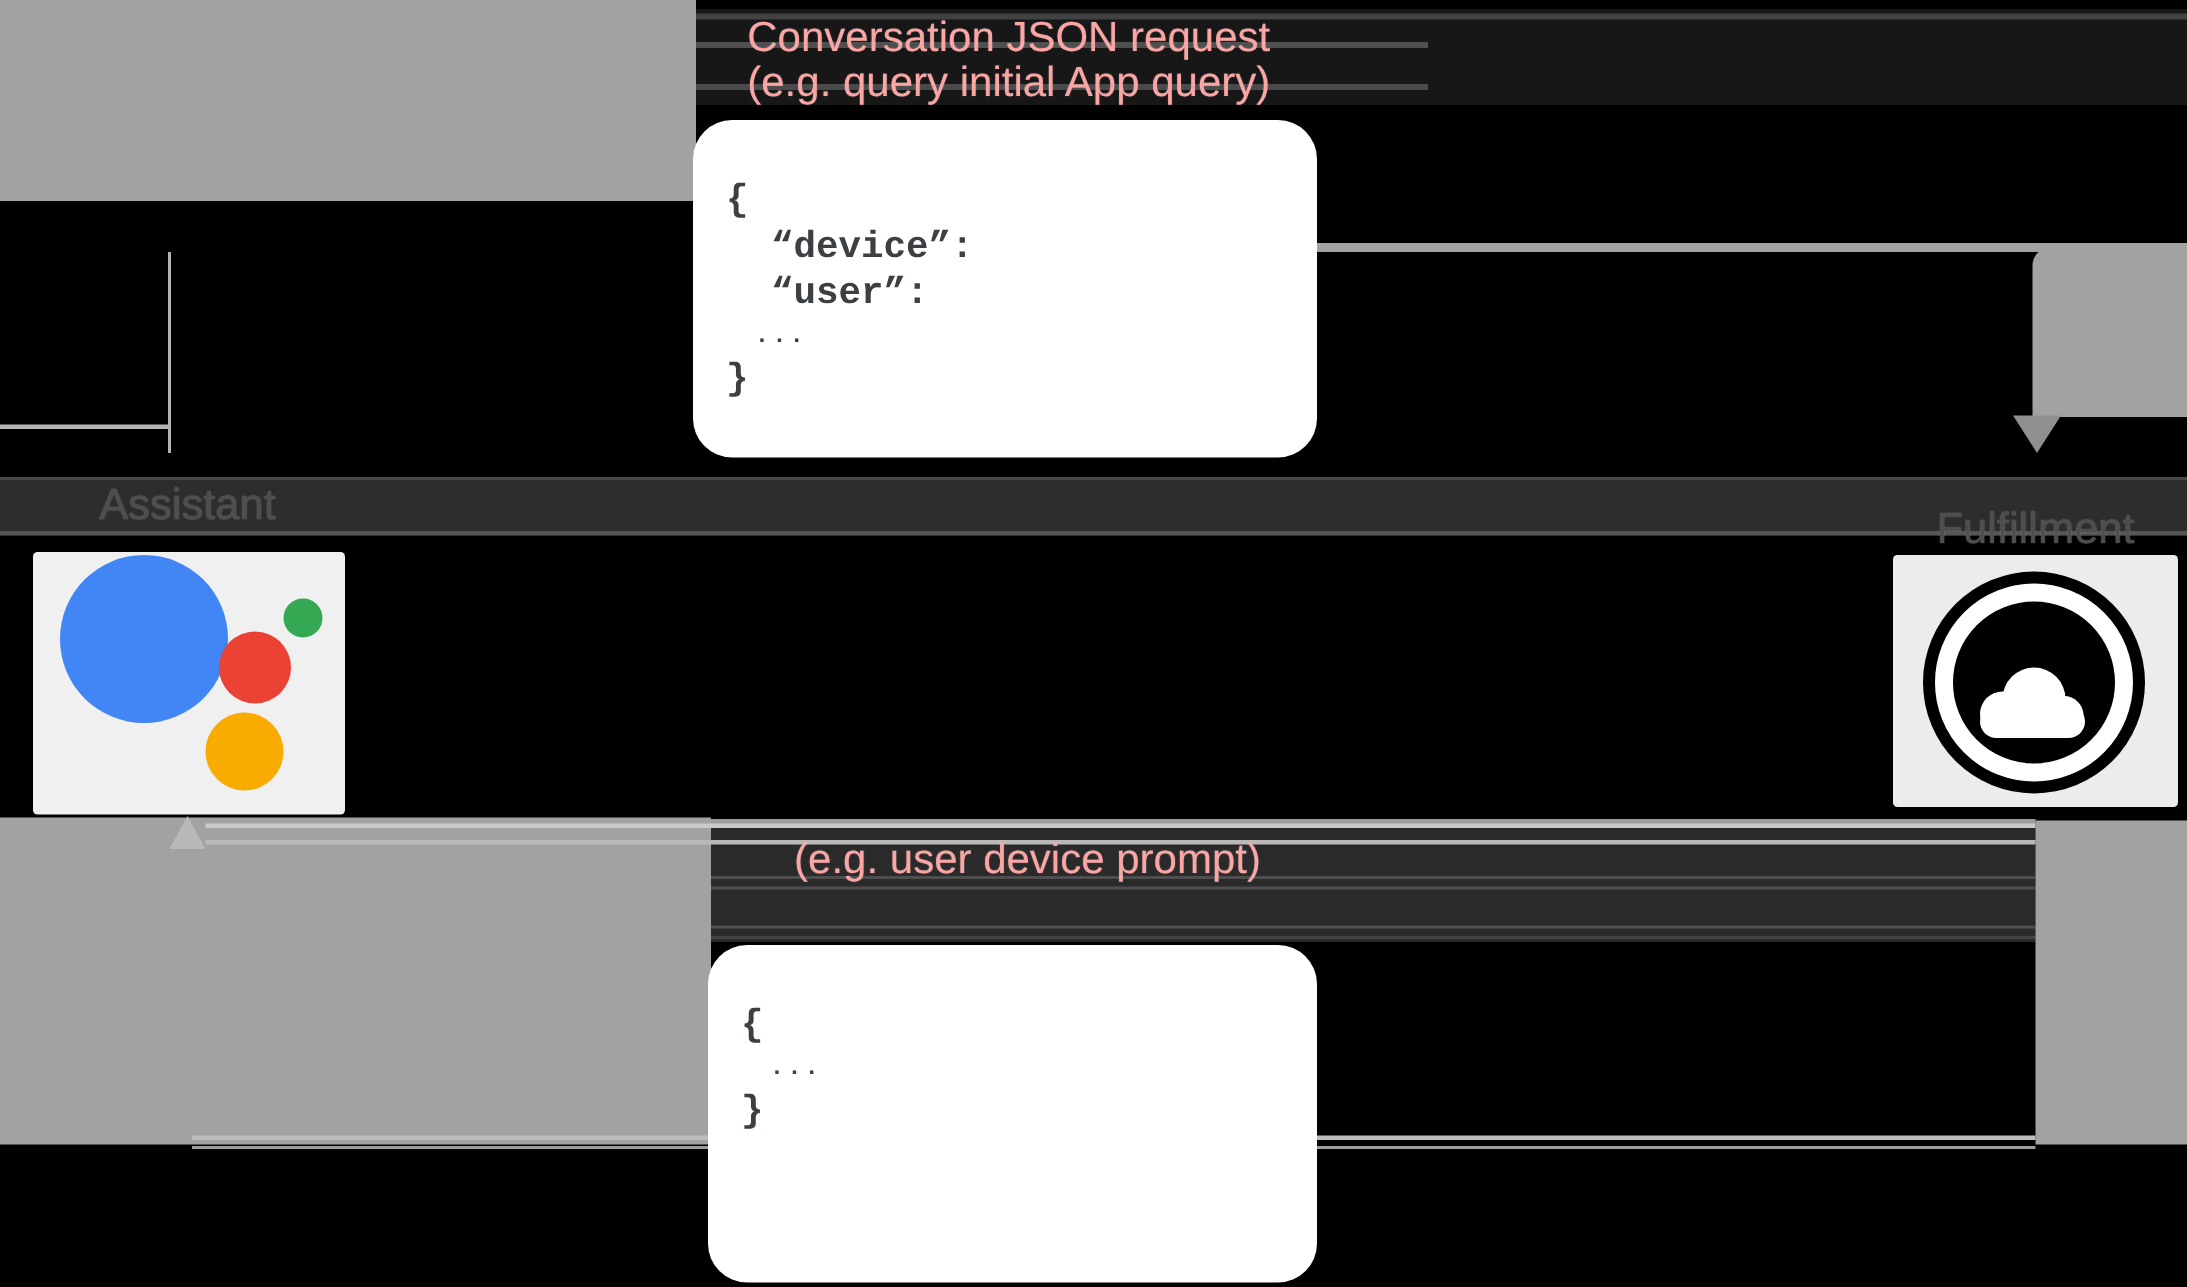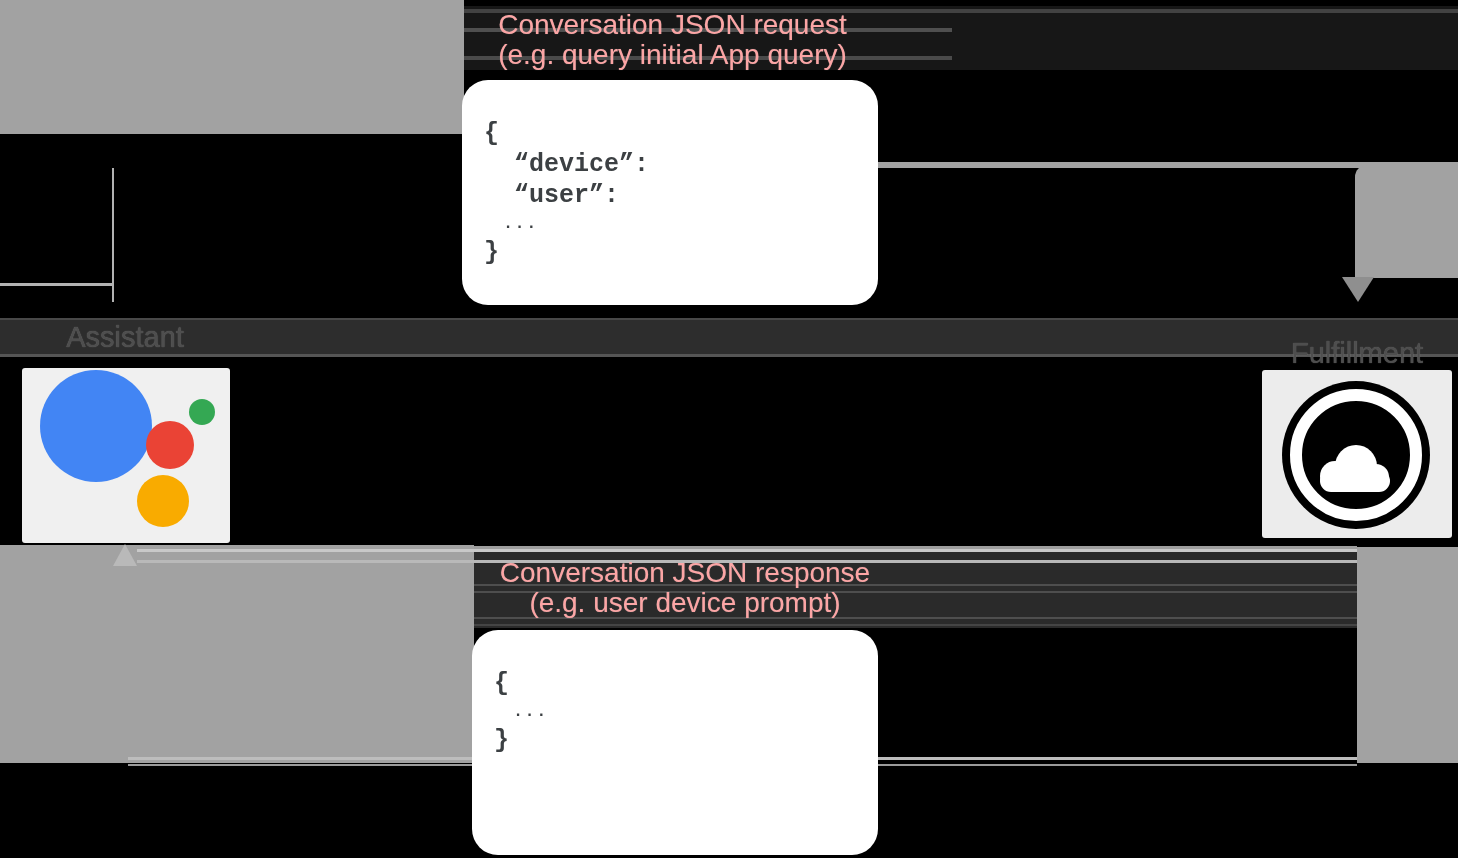--- a/index.html
+++ b/index.html
@@ -144,21 +144,20 @@
       <g fill="#fff">
         <circle cx="73" cy="106" r="15"></circle>
         <circle cx="94" cy="96" r="21"></circle>
         <circle cx="114" cy="107" r="13"></circle>
         <rect x="58" y="100" width="70" height="22" rx="11"></rect>
       </g>
     </svg>
   </div>
 
   <div class="abs arrow-label" id="label-response">
-    <div>Conversation JSON response</div>
     <div>(e.g. user device prompt)</div>
   </div>
 
   <div class="abs json-card" id="response-card">
     <div class="jline">{</div>
     <div class="jline indent dots">...</div>
     <div class="jline">}</div>
   </div>
 
 </div>

